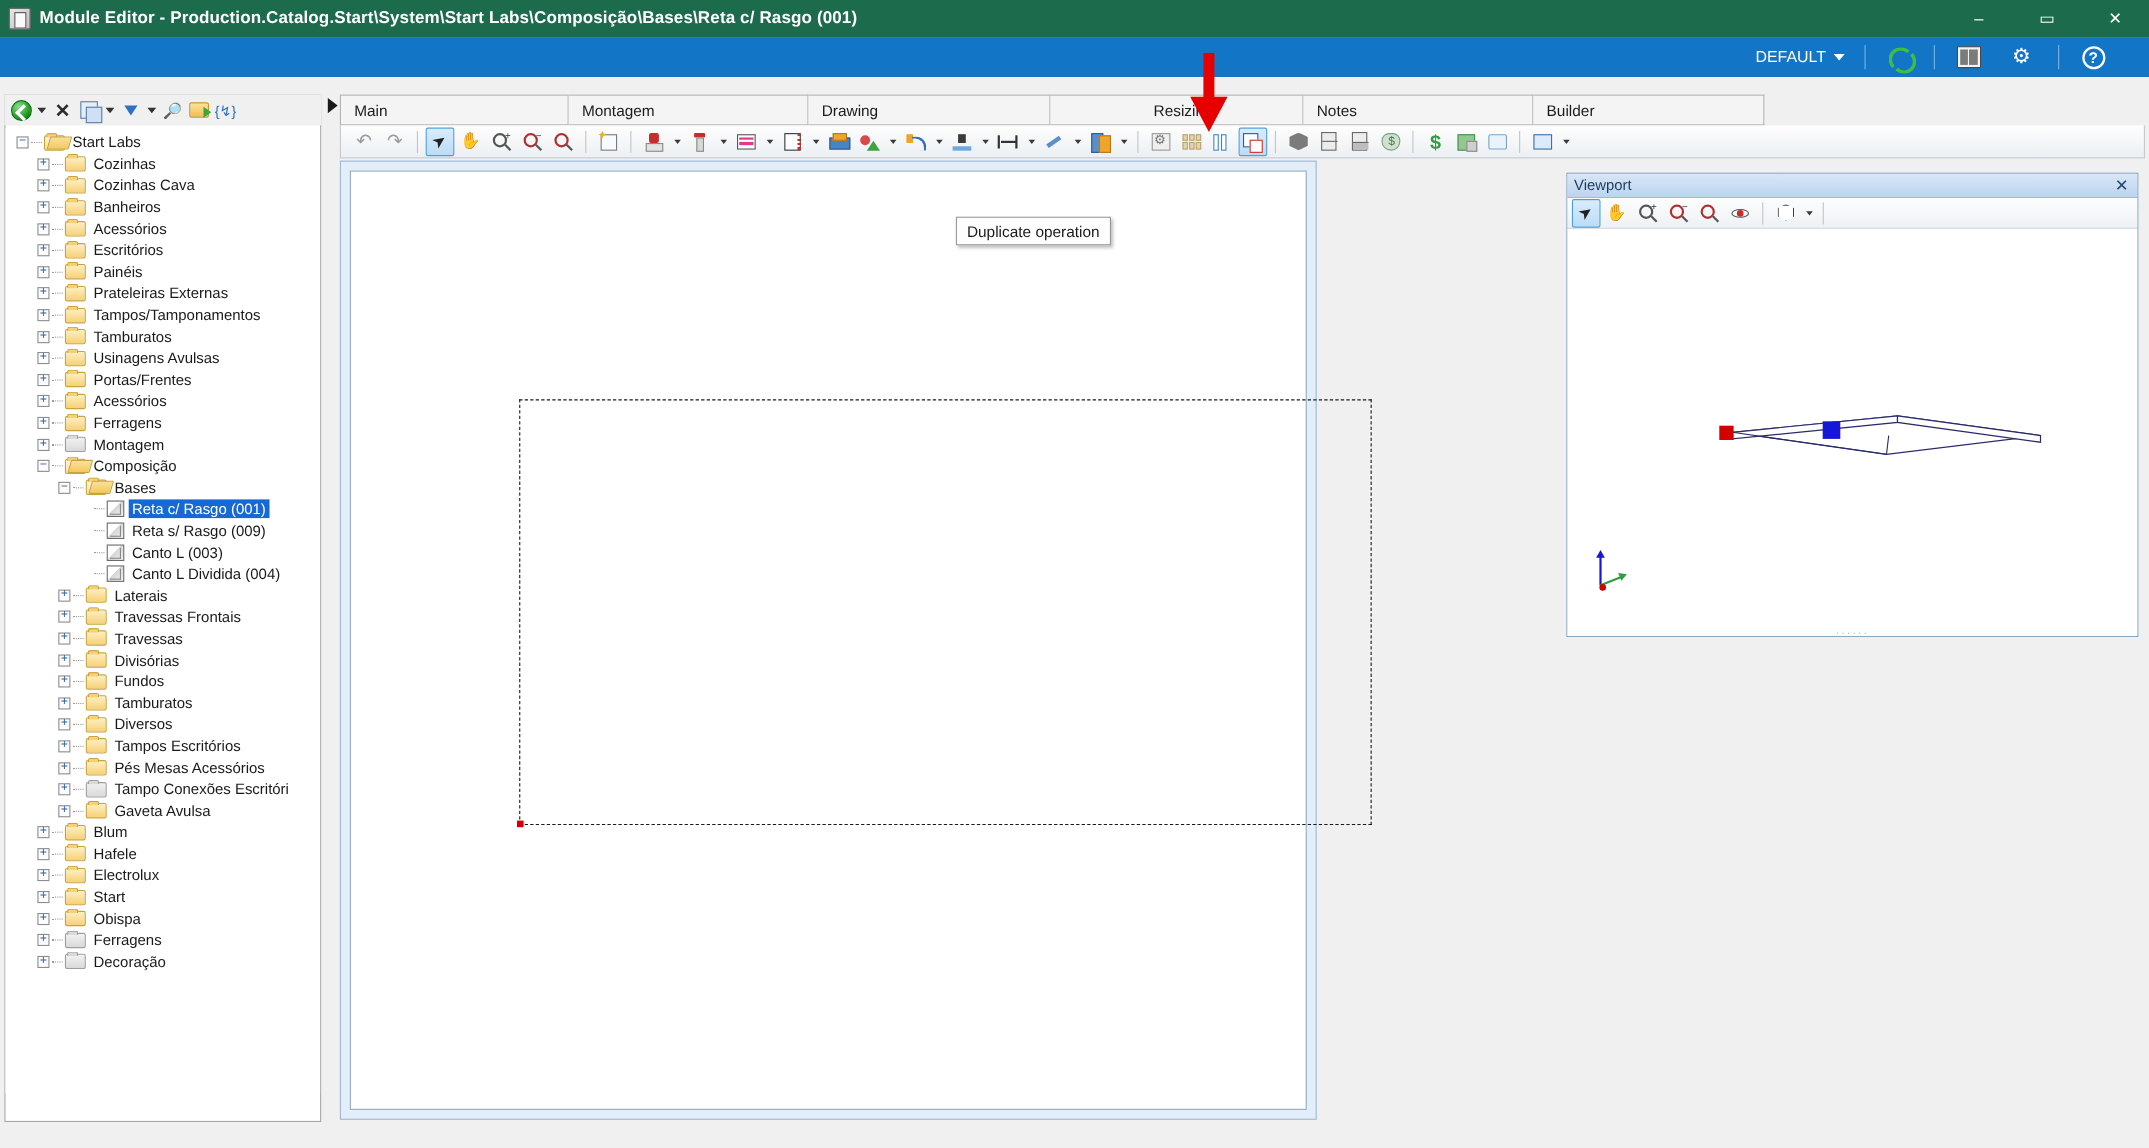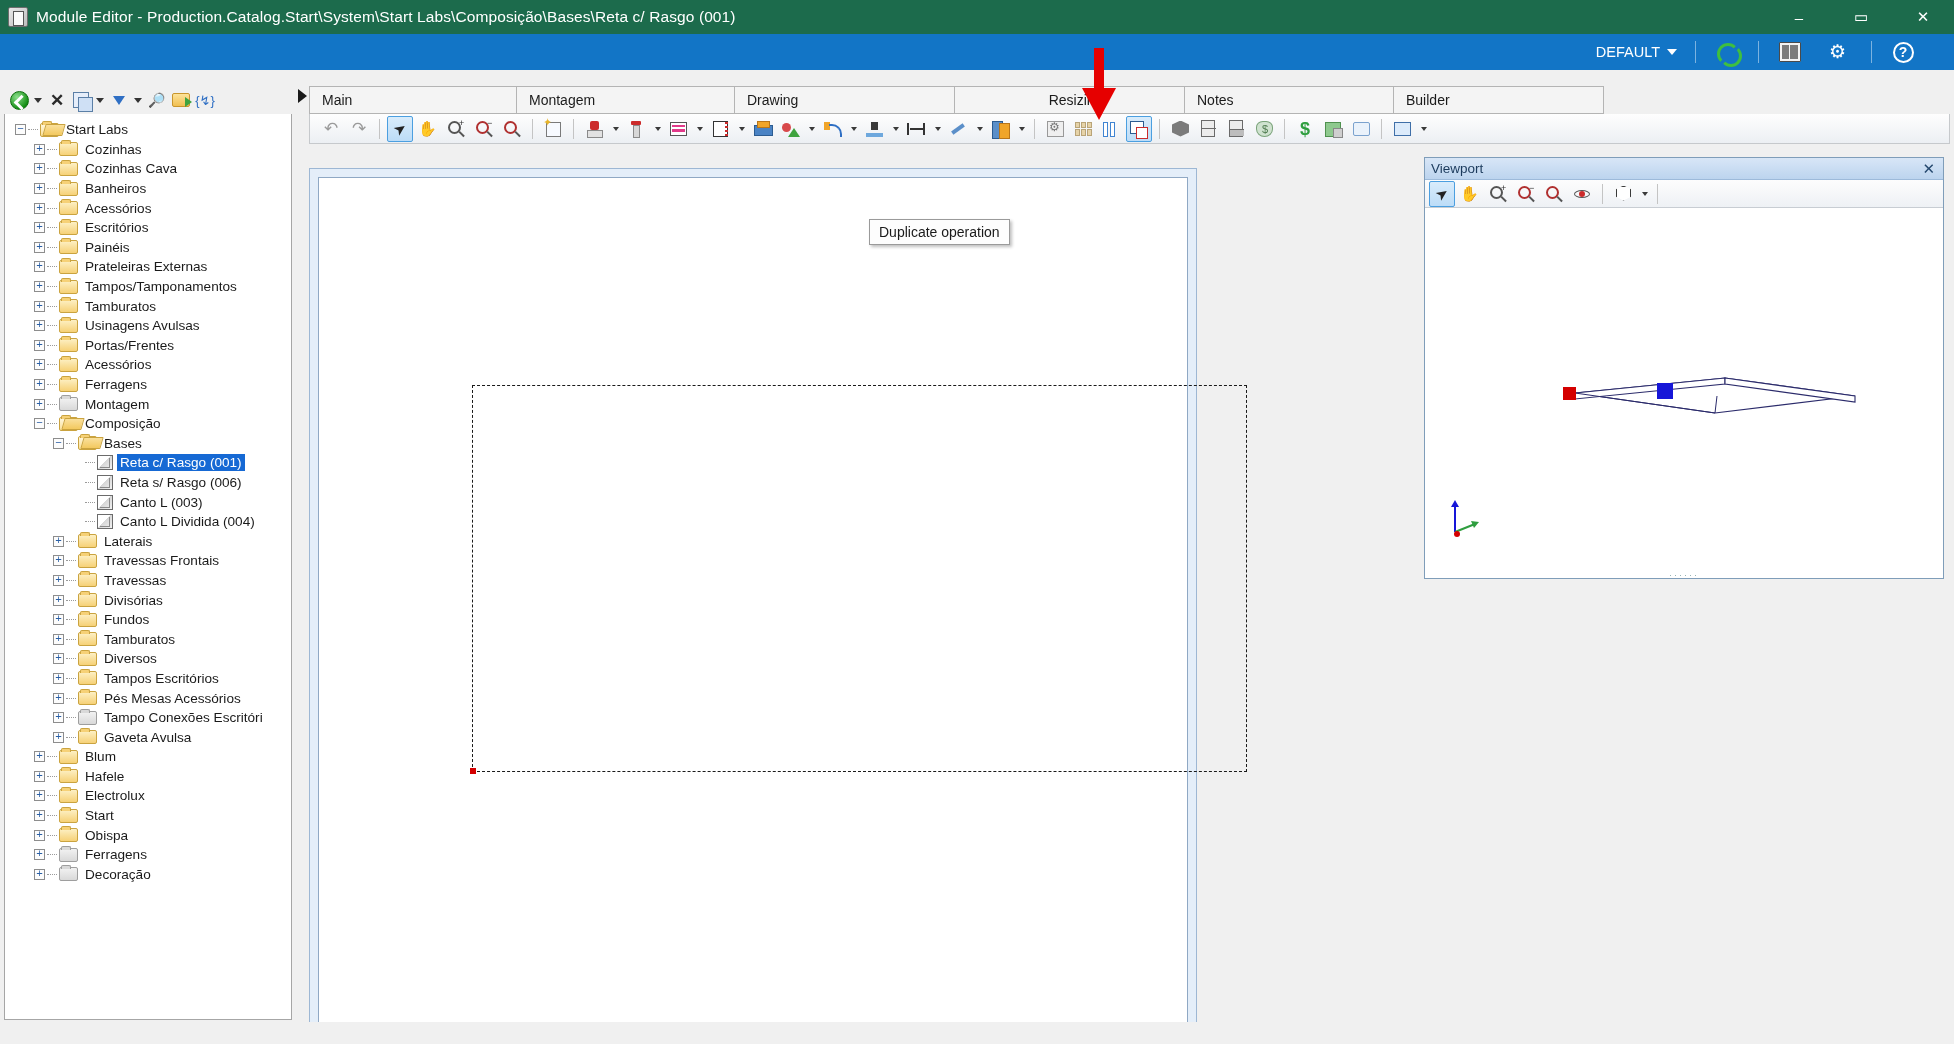--- a/index.html
+++ b/index.html
@@ -28,21 +28,21 @@
     width: 20px; height: 20px; margin-left: 8px; margin-right: 8px;
     background: linear-gradient(135deg,#e8e8e8,#bdbdbd);
     border: 1px solid #6d6d6d; border-radius: 2px;
     position: relative; flex: none;
   }
   .titlebar .tb-icon::after {
     content: ""; position: absolute; left: 4px; top: 3px;
     width: 9px; height: 13px; border: 1px solid #555; background: #fafafa;
   }
   .titlebar .tb-title {
-    font-size: 15.5px; letter-spacing: 0.1px; white-space: nowrap;
+    font-size: 15.5px; letter-spacing: 0.1px; white-space: nowrap; font-weight: bold;
   }
   .win-btns { margin-left: auto; display: flex; height: 34px; }
   .win-btn {
     width: 62px; height: 34px; display: flex; align-items: center; justify-content: center;
     color: #ffffff; font-size: 15px;
   }
 
   
   .ribbon {
     position: absolute; left: 0; top: 34px; width: 1954px; height: 36px;
@@ -266,21 +266,20 @@
   .greencube { width:16px;height:15px;position:absolute;left:2px;top:3px;background:#8ec98e;border:1.4px solid #4f914f; }
   .greencube::after { content:""; position:absolute;right:-3px;bottom:-2px;width:8px;height:8px;background:#cfcfcf;border:1px solid #888; }
   .book { width:17px;height:14px;position:absolute;left:2px;top:3px;background:#eaf2fb;border:1.4px solid #7ba2ce;border-radius:2px; }
   .monitor { width:17px;height:14px;position:absolute;left:2px;top:3px;background:#dcebfb;border:1.6px solid #3f6fa8; }
 
   
   .canvas-wrap {
     position: absolute; left: 309px; top: 146px; width: 888px; height: 872px;
     background: #e4eef9; border: 1px solid #9db7d4;
     padding: 8px;
-    margin-top: 22px;
   }
   .canvas {
     width: 100%; height: 100%; background: #ffffff; border: 1px solid #8fa8c4; position: relative;
   }
   .module-rect {
     position: absolute; left: 153px; top: 207px; width: 775px; height: 387px;
     border: 1.6px dashed #1a1a1a;
   }
   .origin-dot {
     position: absolute; left: -3px; bottom: -3px; width: 6px; height: 6px; background: #d40000;
@@ -528,21 +527,21 @@
       <div class="trow selected" style="padding-left: 67px;">
         <span class="expander none"></span>
         <span class="dots"></span>
         <span class="cube"></span>
         <span class="tlabel">Reta c/ Rasgo (001)</span>
       </div>
       <div class="trow" style="padding-left: 67px;">
         <span class="expander none"></span>
         <span class="dots"></span>
         <span class="cube"></span>
-        <span class="tlabel">Reta s/ Rasgo (006)</span>
+        <span class="tlabel">Reta s/ Rasgo (009)</span>
       </div>
       <div class="trow" style="padding-left: 67px;">
         <span class="expander none"></span>
         <span class="dots"></span>
         <span class="cube"></span>
         <span class="tlabel">Canto L (003)</span>
       </div>
       <div class="trow" style="padding-left: 67px;">
         <span class="expander none"></span>
         <span class="dots"></span>

